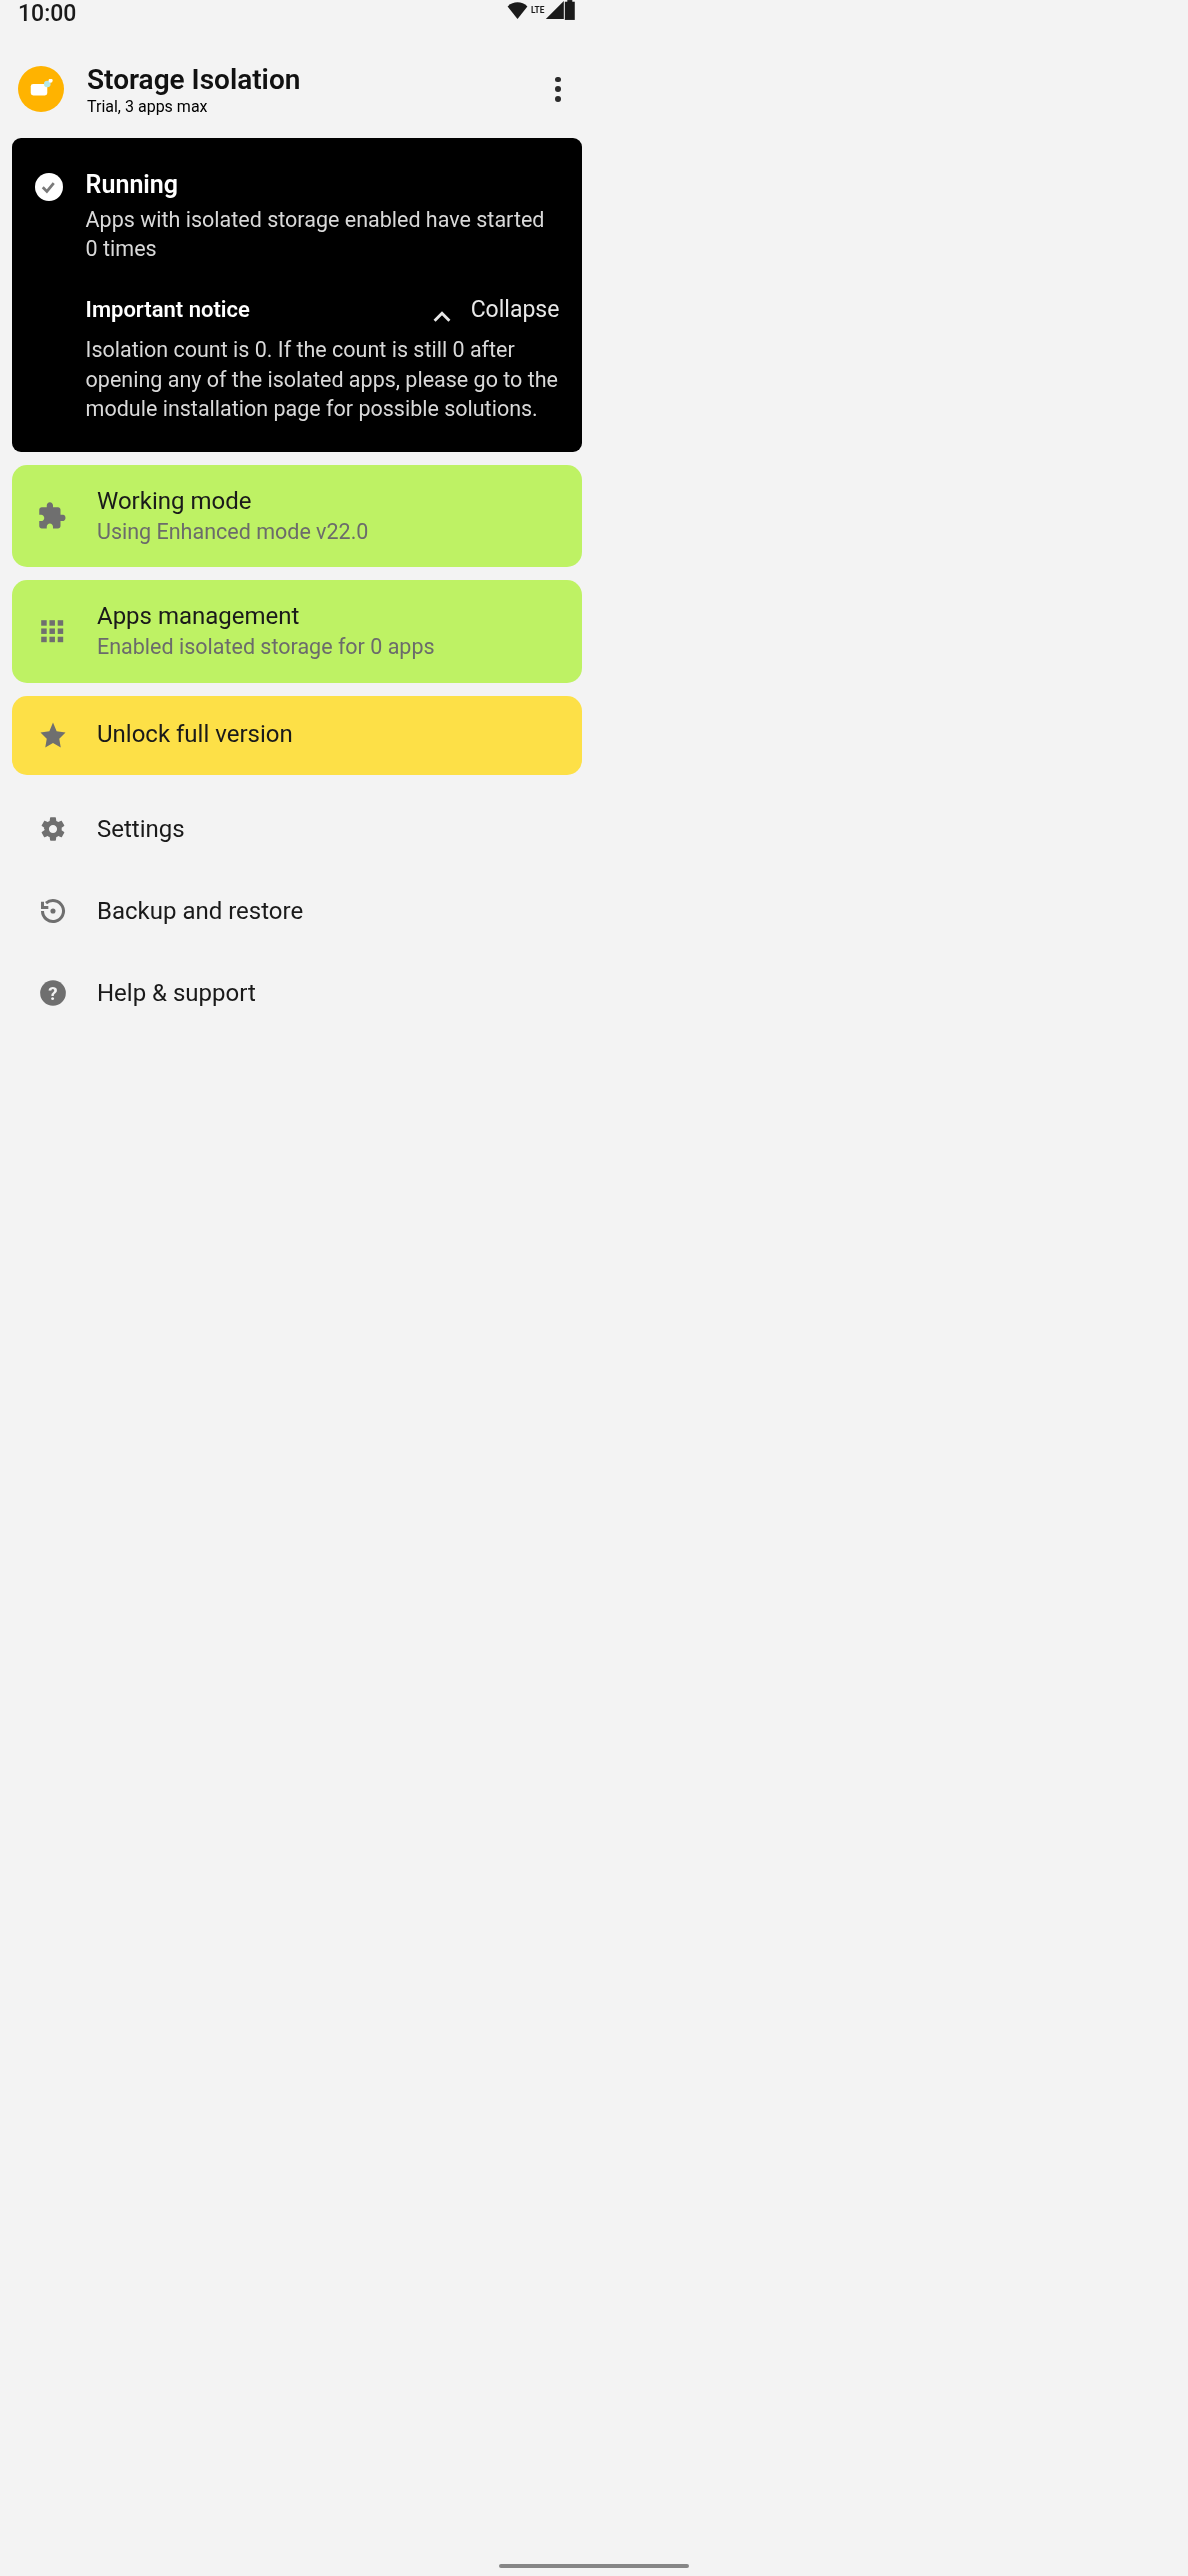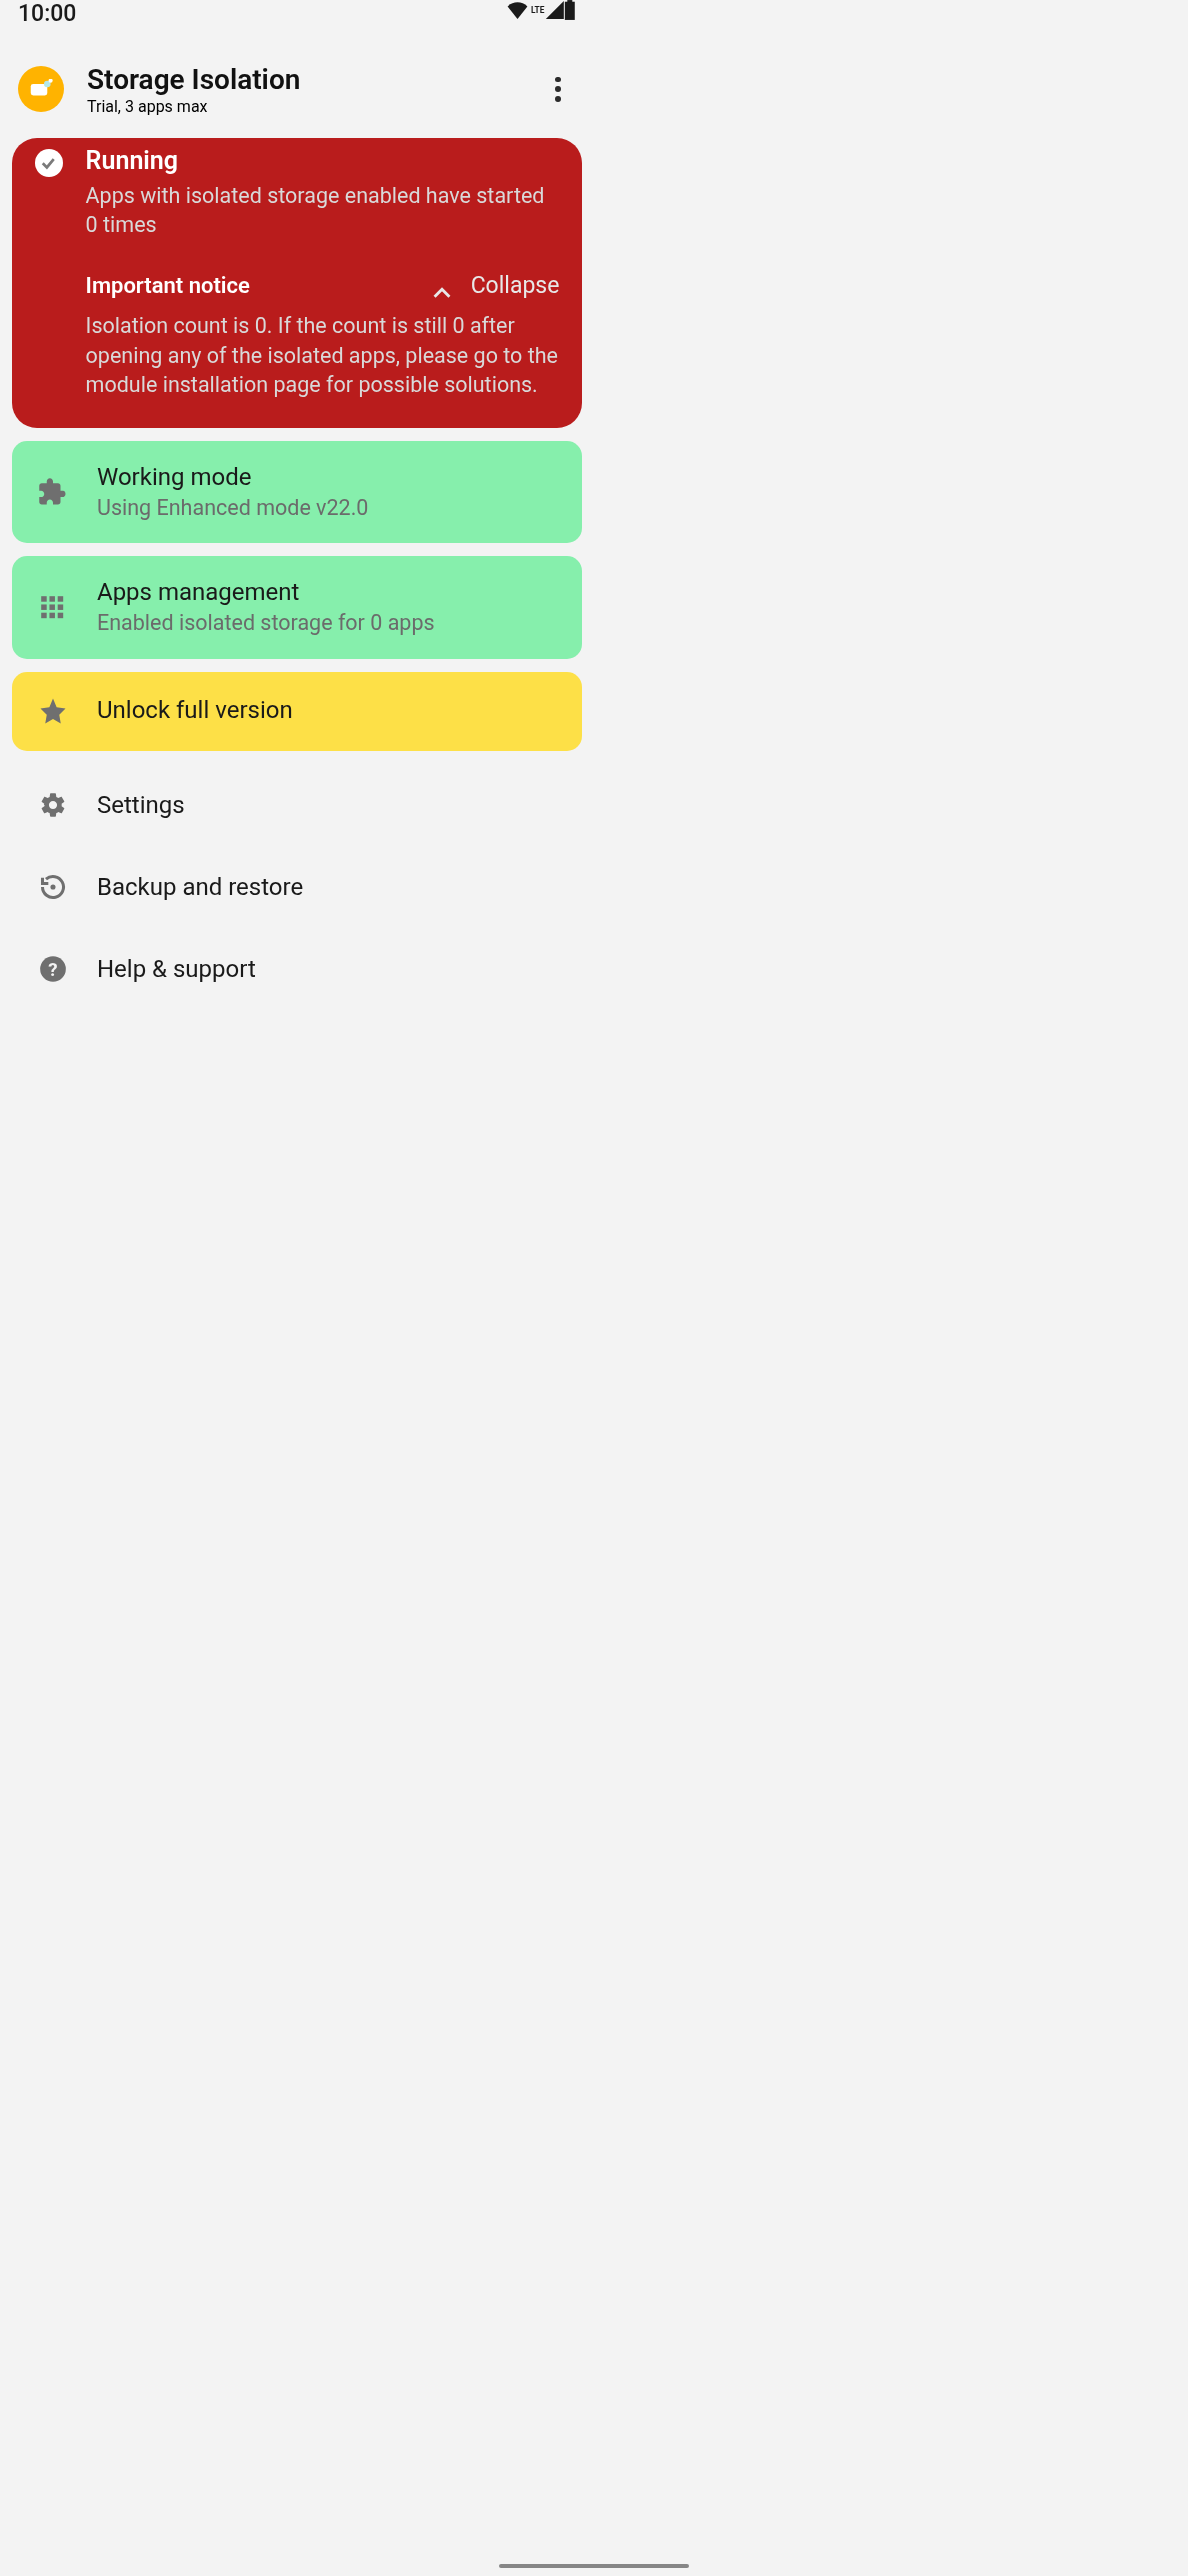--- a/index.html
+++ b/index.html
@@ -41,23 +41,23 @@
     width: 36px; height: 36px;
     display: flex; align-items: center; justify-content: center;
     cursor: pointer;
   }
   .dot { width: 5.8px; height: 5.8px; background: #2b2b2b; border-radius: 50%; }
   .more-dots { display: flex; flex-direction: column; gap: 4.1px; }
 
   .content { padding: 0 11.6px; }
 
   .status-card {
-    background: #b91c1c;
-    border-radius: 25px;
-    padding: 8px 23px 28px 23px;
+    background: #000000;
+    border-radius: 9px;
+    padding: 32px 23px 28px 23px;
     color: #fff;
     margin-bottom: 13.2px;
   }
   .status-top { display: flex; align-items: flex-start; }
   .check-circle {
     width: 28px; height: 28px; border-radius: 50%;
     background: #fff; margin-right: 23px; margin-top: 3.3px;
     display: flex; align-items: center; justify-content: center;
     flex-shrink: 0;
   }
@@ -67,21 +67,21 @@
   .notice-row {
     display: flex; align-items: center; justify-content: space-between;
     margin-top: 33px; margin-bottom: 11.6px;
   }
   .notice-title { font-size: 22px; font-weight: 600; color: #fff; }
   .collapse-btn { display: flex; align-items: flex-end; gap: 19px; cursor: pointer; }
   .collapse-label { font-size: 23px; color: #e8e8e8; }
   .notice-text { font-size: 21.5px; color: #d9d9d9; line-height: 1.38; }
 
   .card {
-    background: #86efac;
+    background: #bef264;
     border-radius: 15px;
     padding: 21.5px 23px;
     margin-bottom: 13.2px;
     display: flex;
     align-items: center;
   }
   .card.highlight { background: #fde047; }
   .card-icon {
     width: 36px; height: 36px;
     margin-right: 26.4px;

